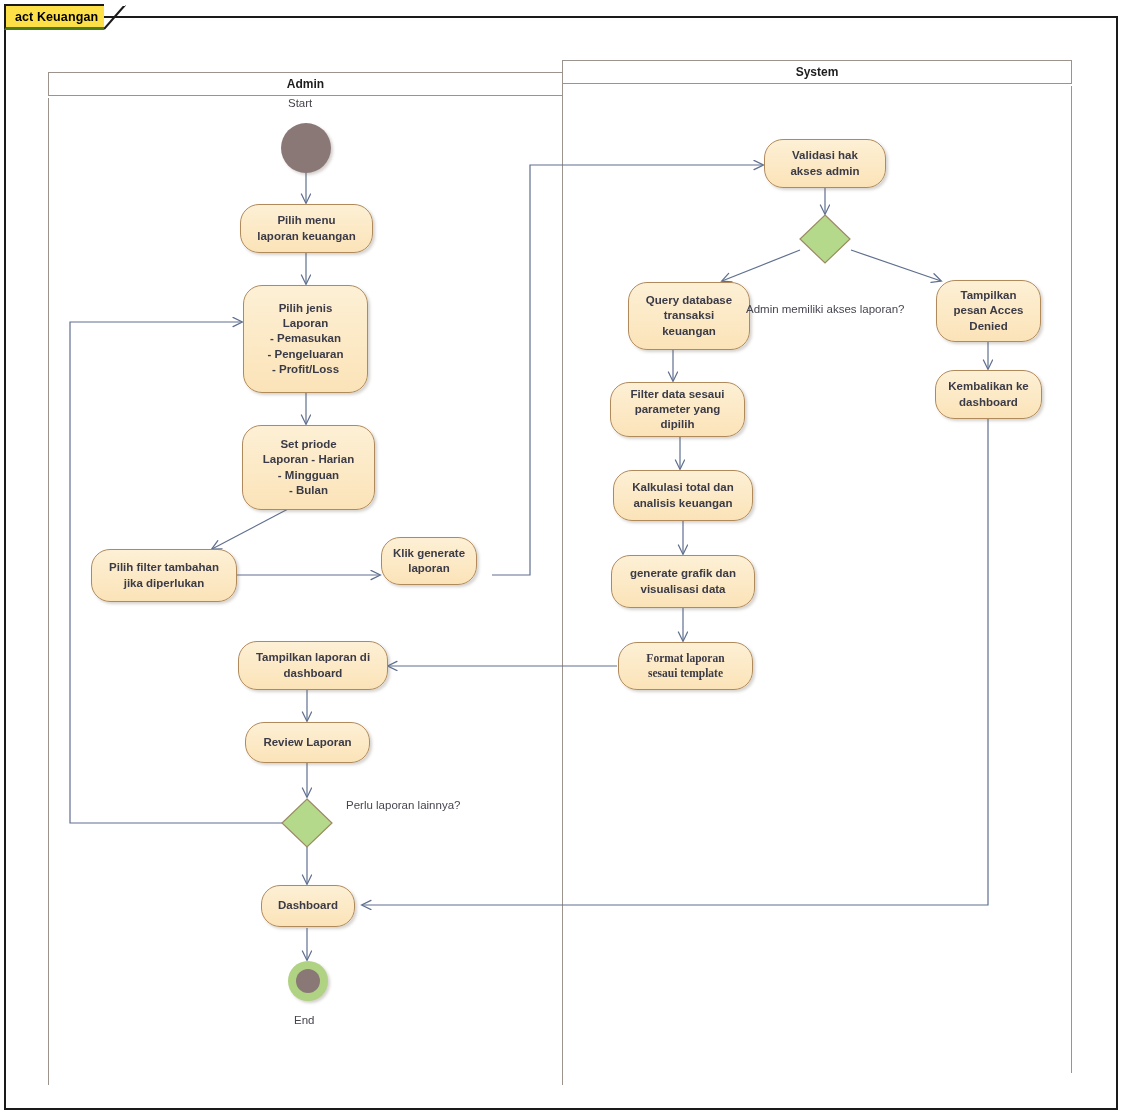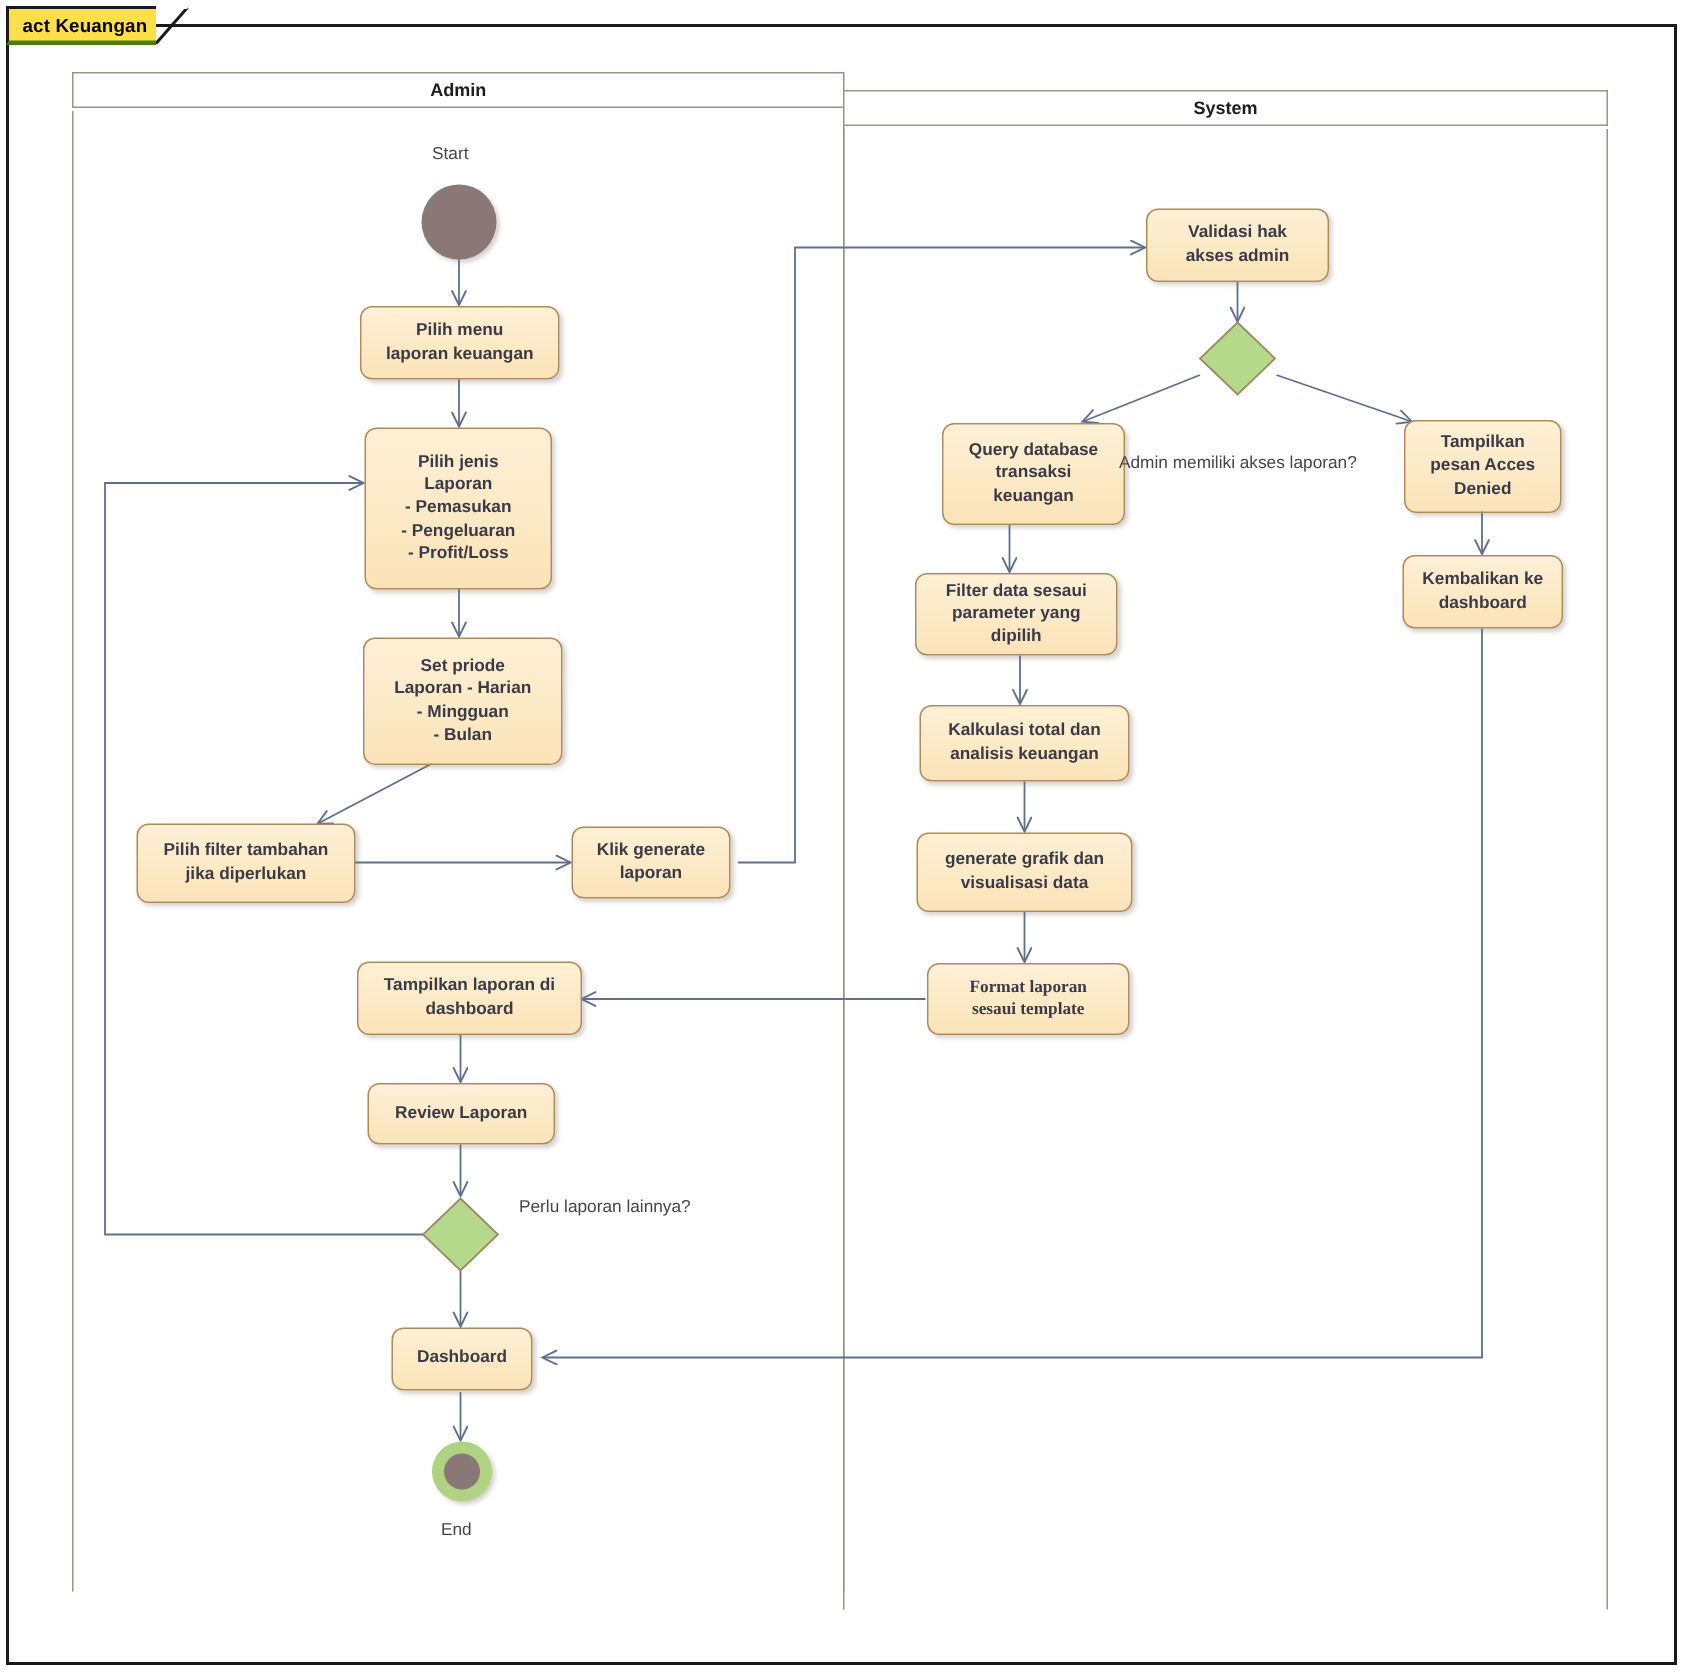--- a/index.html
+++ b/index.html
@@ -105,21 +105,21 @@
     height: 1118px;
     pointer-events: none;
     z-index: 2;
   }
 
   
   .node {
     position: absolute;
     box-sizing: border-box;
     border: 1px solid #b08a5a;
-    border-radius: 8px;
+    border-radius: 19px;
     background: linear-gradient(180deg, #fdf0d5 0%, #fbe3b8 100%);
     box-shadow: 2px 2px 3px rgba(120,110,100,0.30);
     display: flex;
     align-items: center;
     justify-content: center;
     z-index: 3;
   }
   .node-label {
     font-size: 11.5px;
     font-weight: bold;
@@ -184,21 +184,21 @@
   <div class="frame-tab">
     <div class="frame-tab-body">
       <span class="frame-tab-label">act Keuangan</span>
     </div>
     <svg class="frame-tab-fold" viewBox="0 0 22 26" width="22" height="26">
       <path d="M 0 25 L 21 1" stroke="#1a1a1a" stroke-width="2" fill="none"></path>
       <path d="M 0 1 L 21 1" stroke="#ffffff" stroke-width="2" fill="none"></path>
     </svg>
   </div>
 
-  <div class="lane" style="left:48px; top:48px; width:515px; height:1013px;">
+  <div class="lane" style="left:48px; top:72px; width:515px; height:1013px;">
     <div class="lane-header" style="left:0; top:0; width:515px; height:24px;">
       <span class="lane-header-label">Admin</span>
     </div>
     <div class="lane-left-edge" style="left:0px;   top:26px; height:987px;"></div>
     <div class="lane-right-edge" style="left:514px; top:26px; height:987px;"></div>
   </div>
 
   <div class="lane" style="left:562px; top:60px; width:510px; height:1013px;">
     <div class="lane-header" style="left:0; top:0; width:510px; height:24px;">
       <span class="lane-header-label">System</span>
@@ -270,21 +270,21 @@
 Laporan - Harian
 - Mingguan
 - Bulan</span>
   </div>
 
   <div class="node" style="left:91px; top:549px; width:146px; height:53px;">
     <span class="node-label">Pilih filter tambahan
 jika diperlukan</span>
   </div>
 
-  <div class="node" style="left:381px; top:551px; width:106px; height:48px;">
+  <div class="node" style="left:381px; top:537px; width:96px; height:48px;">
     <span class="node-label">Klik generate
 laporan</span>
   </div>
 
   <div class="node" style="left:238px; top:641px; width:150px; height:49px;">
     <span class="node-label">Tampilkan laporan di
 dashboard</span>
   </div>
 
   <div class="node" style="left:245px; top:722px; width:125px; height:41px;">

